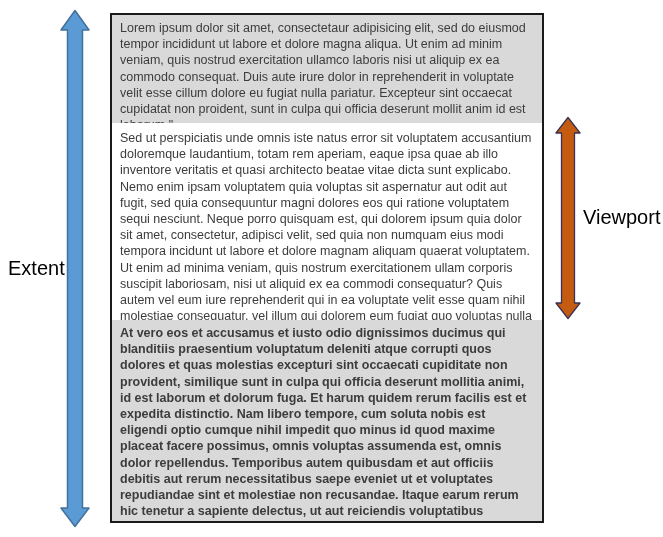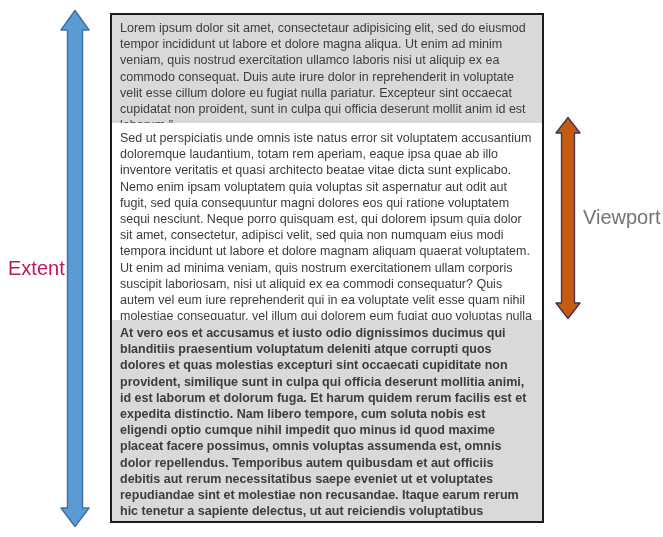--- a/index.html
+++ b/index.html
@@ -23,38 +23,38 @@
     top: 9px;
     width: 30px;
     height: 519px;
   }
   .extent-label {
     position: absolute;
     left: 8px;
     top: 256px;
     font-size: 20px;
     line-height: 24px;
-    color: #be185d;
+    color: #000000;
   }
 
   
   .viewport-arrow {
     position: absolute;
     left: 555px;
     top: 116px;
     width: 26px;
     height: 204px;
   }
   .viewport-label {
     position: absolute;
     left: 583px;
     top: 205px;
     font-size: 20px;
     line-height: 24px;
-    color: #737373;
+    color: #000000;
   }
 
   
   .doc-box {
     position: absolute;
     left: 110px;
     top: 13px;
     width: 434px;
     height: 510px;
     box-sizing: border-box;

